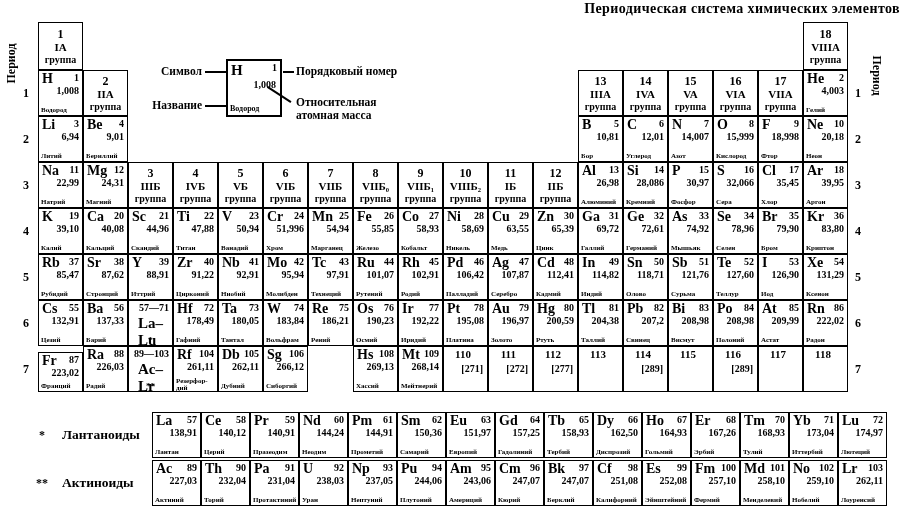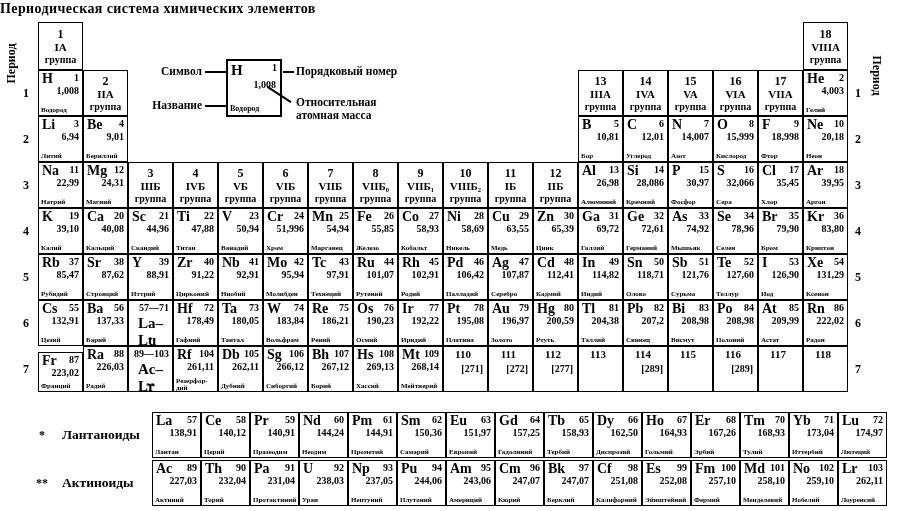--- a/index.html
+++ b/index.html
@@ -1,18 +1,18 @@
 <!DOCTYPE html>
 <html><head>
 <meta charset="utf-8">
 <style>
   html,body{margin:0;padding:0;background:#fff;}
   body{font-family:"Liberation Serif","DejaVu Serif",serif;font-weight:700;color:#000;}
   .page{position:relative;width:900px;height:511px;background:#fff;overflow:hidden;}
-  .title{position:absolute;top:1px;left:0;width:100%;text-align:left;font-size:14px;letter-spacing:.4px;}
+  .title{position:absolute;top:1px;left:0;width:100%;text-align:right;font-size:14px;letter-spacing:.4px;}
   
   .vlabel{position:absolute;width:76px;text-align:center;font-size:12px;}
   .vlabel.left{left:-27px;top:56px;transform:rotate(-90deg);}
   .vlabel.right{left:838px;top:68px;transform:rotate(90deg);}
   
   .pcol{position:absolute;top:22px;width:18px;padding-top:48px;}
   .pcol.left{left:17px;}
   .pcol.right{left:849px;}
   .pnum{height:46px;line-height:46px;text-align:center;font-size:12px;}
   
@@ -674,26 +674,20 @@
         <div class="n">105</div>
         <div class="m">262,11</div>
         <div class="nm">Дубний</div>
       </div>
       <div class="cell element" style="grid-area: 8 / 6;">
         <div class="s">Sg</div>
         <div class="n">106</div>
         <div class="m">266,12</div>
         <div class="nm">Сиборгий</div>
       </div>
-      <div class="cell element" style="grid-area: 8 / 7;">
-        <div class="s">Bh</div>
-        <div class="n">107</div>
-        <div class="m">267,12</div>
-        <div class="nm">Борий</div>
-      </div>
       <div class="cell element" style="grid-area: 8 / 8;">
         <div class="s">Hs</div>
         <div class="n">108</div>
         <div class="m">269,13</div>
         <div class="nm">Хассий</div>
       </div>
       <div class="cell element" style="grid-area: 8 / 9;">
         <div class="s">Mt</div>
         <div class="n">109</div>
         <div class="m">268,14</div>

